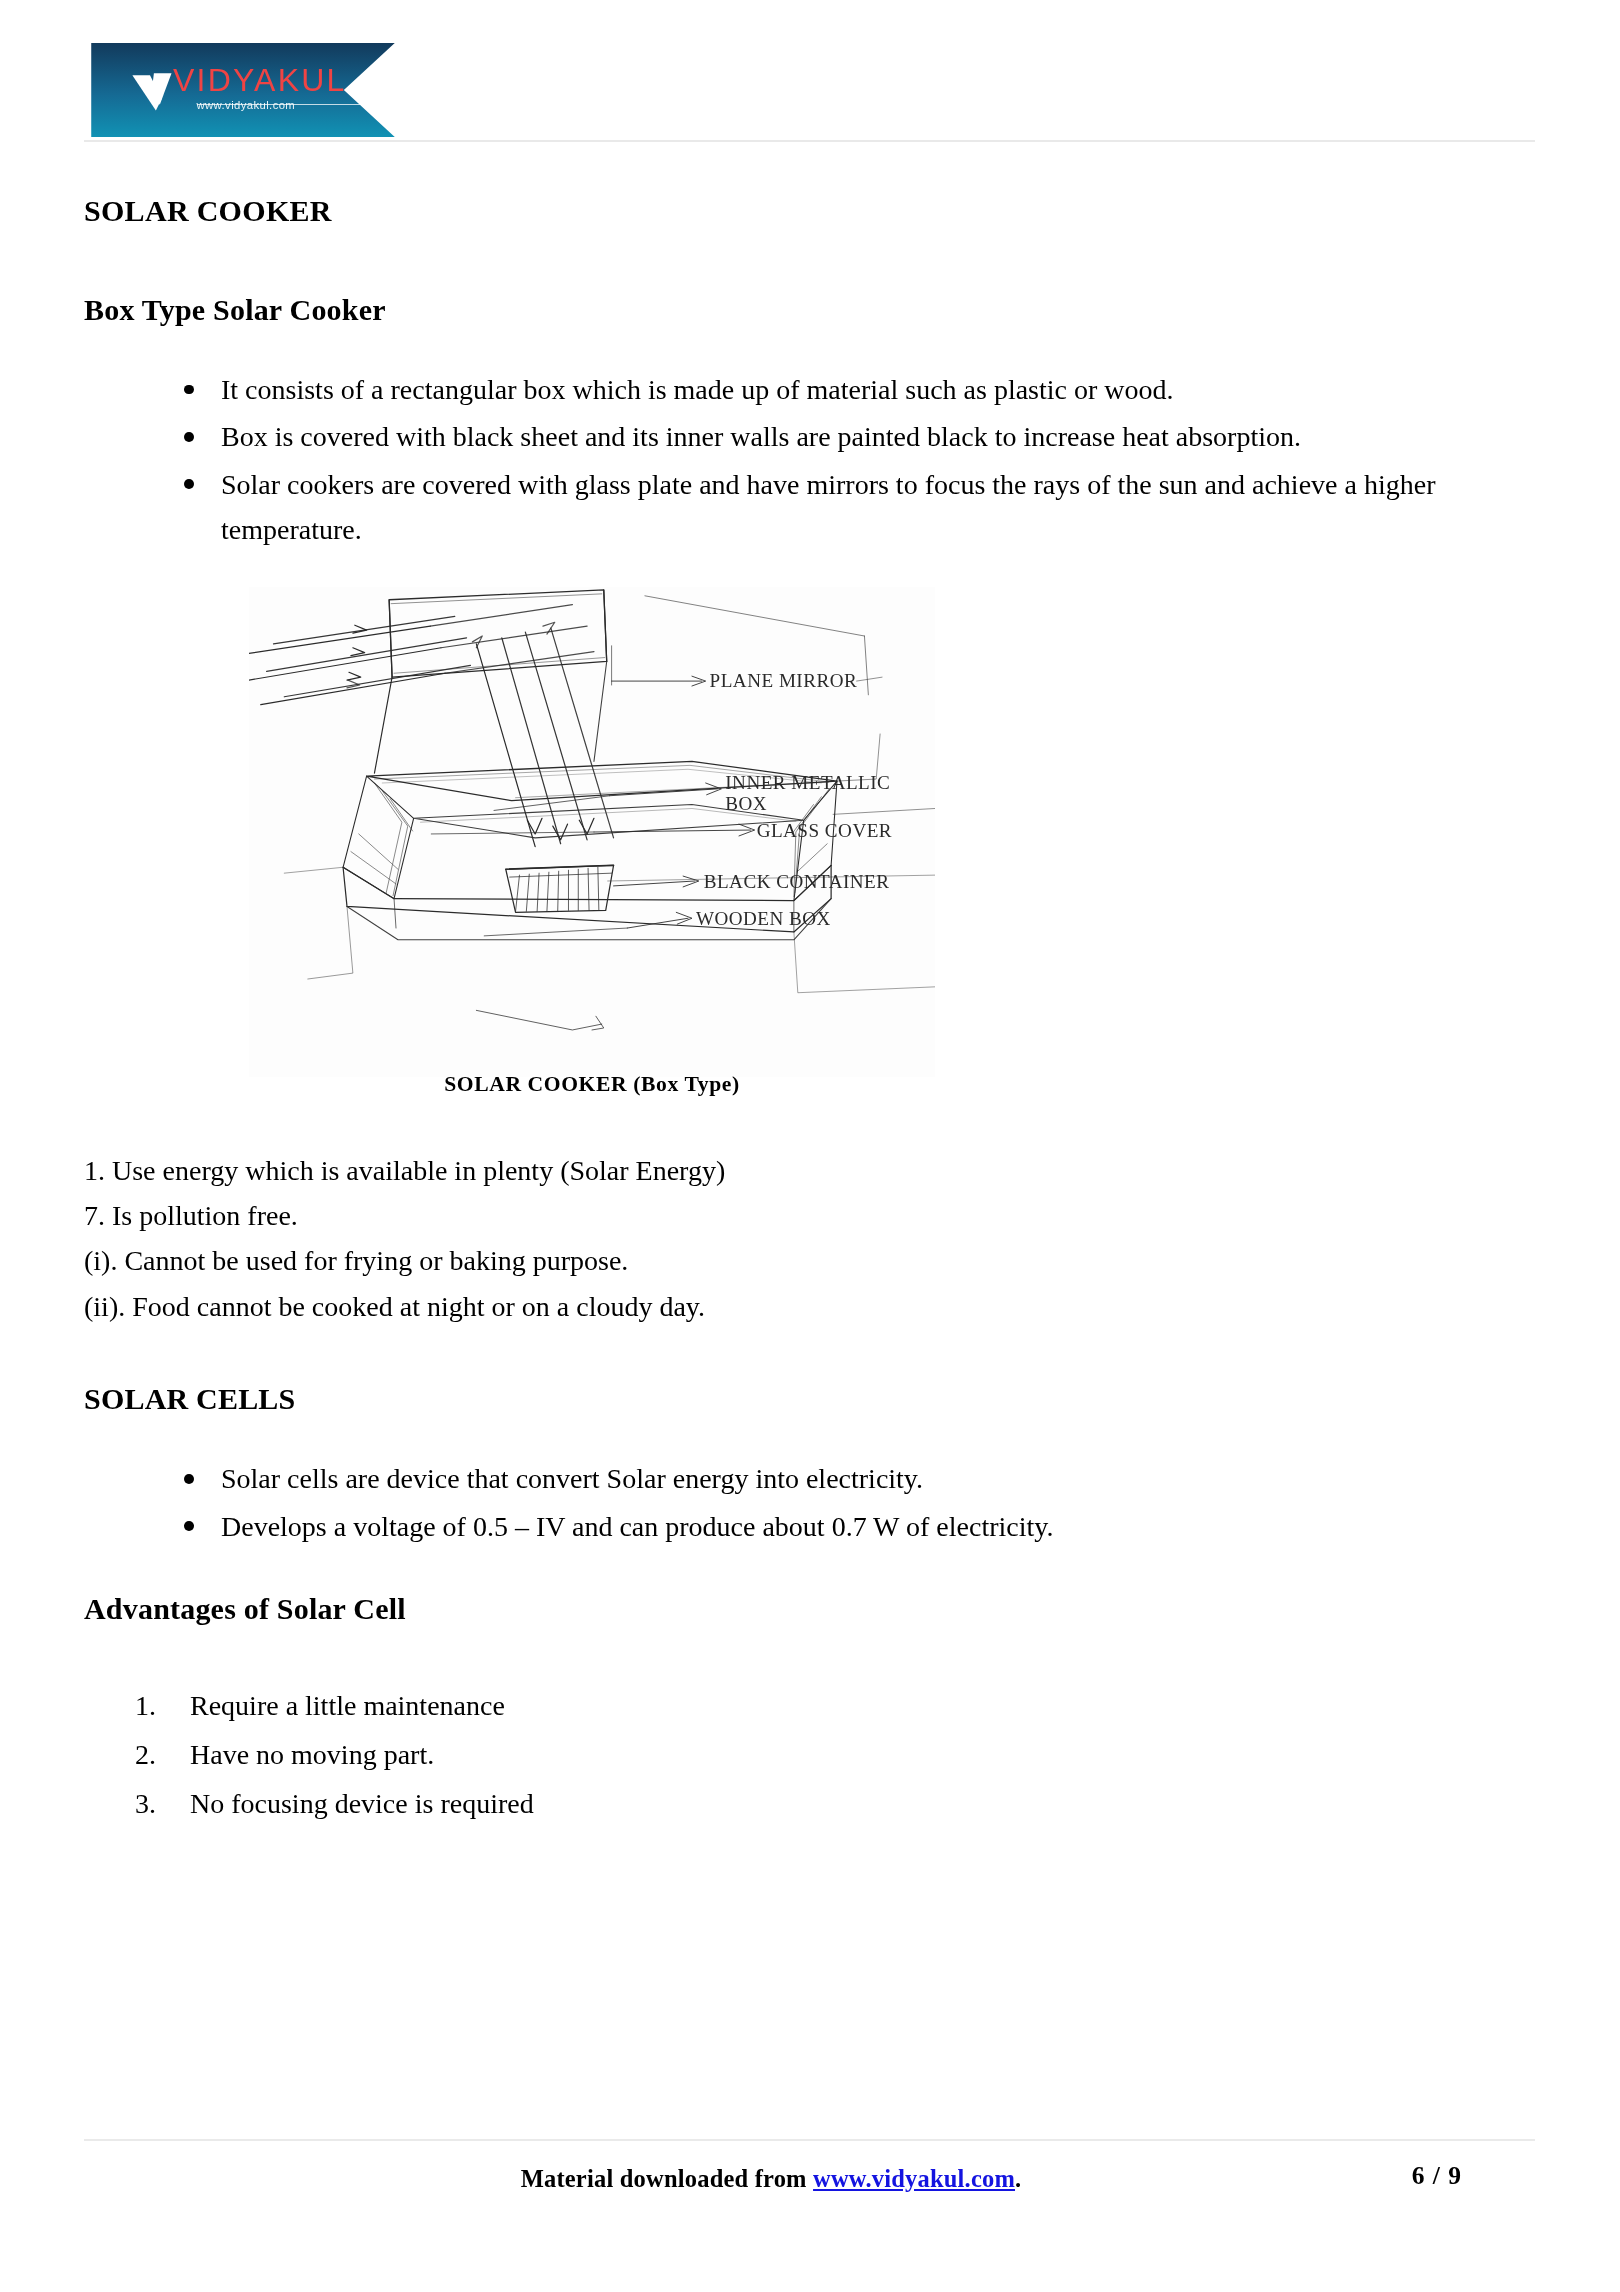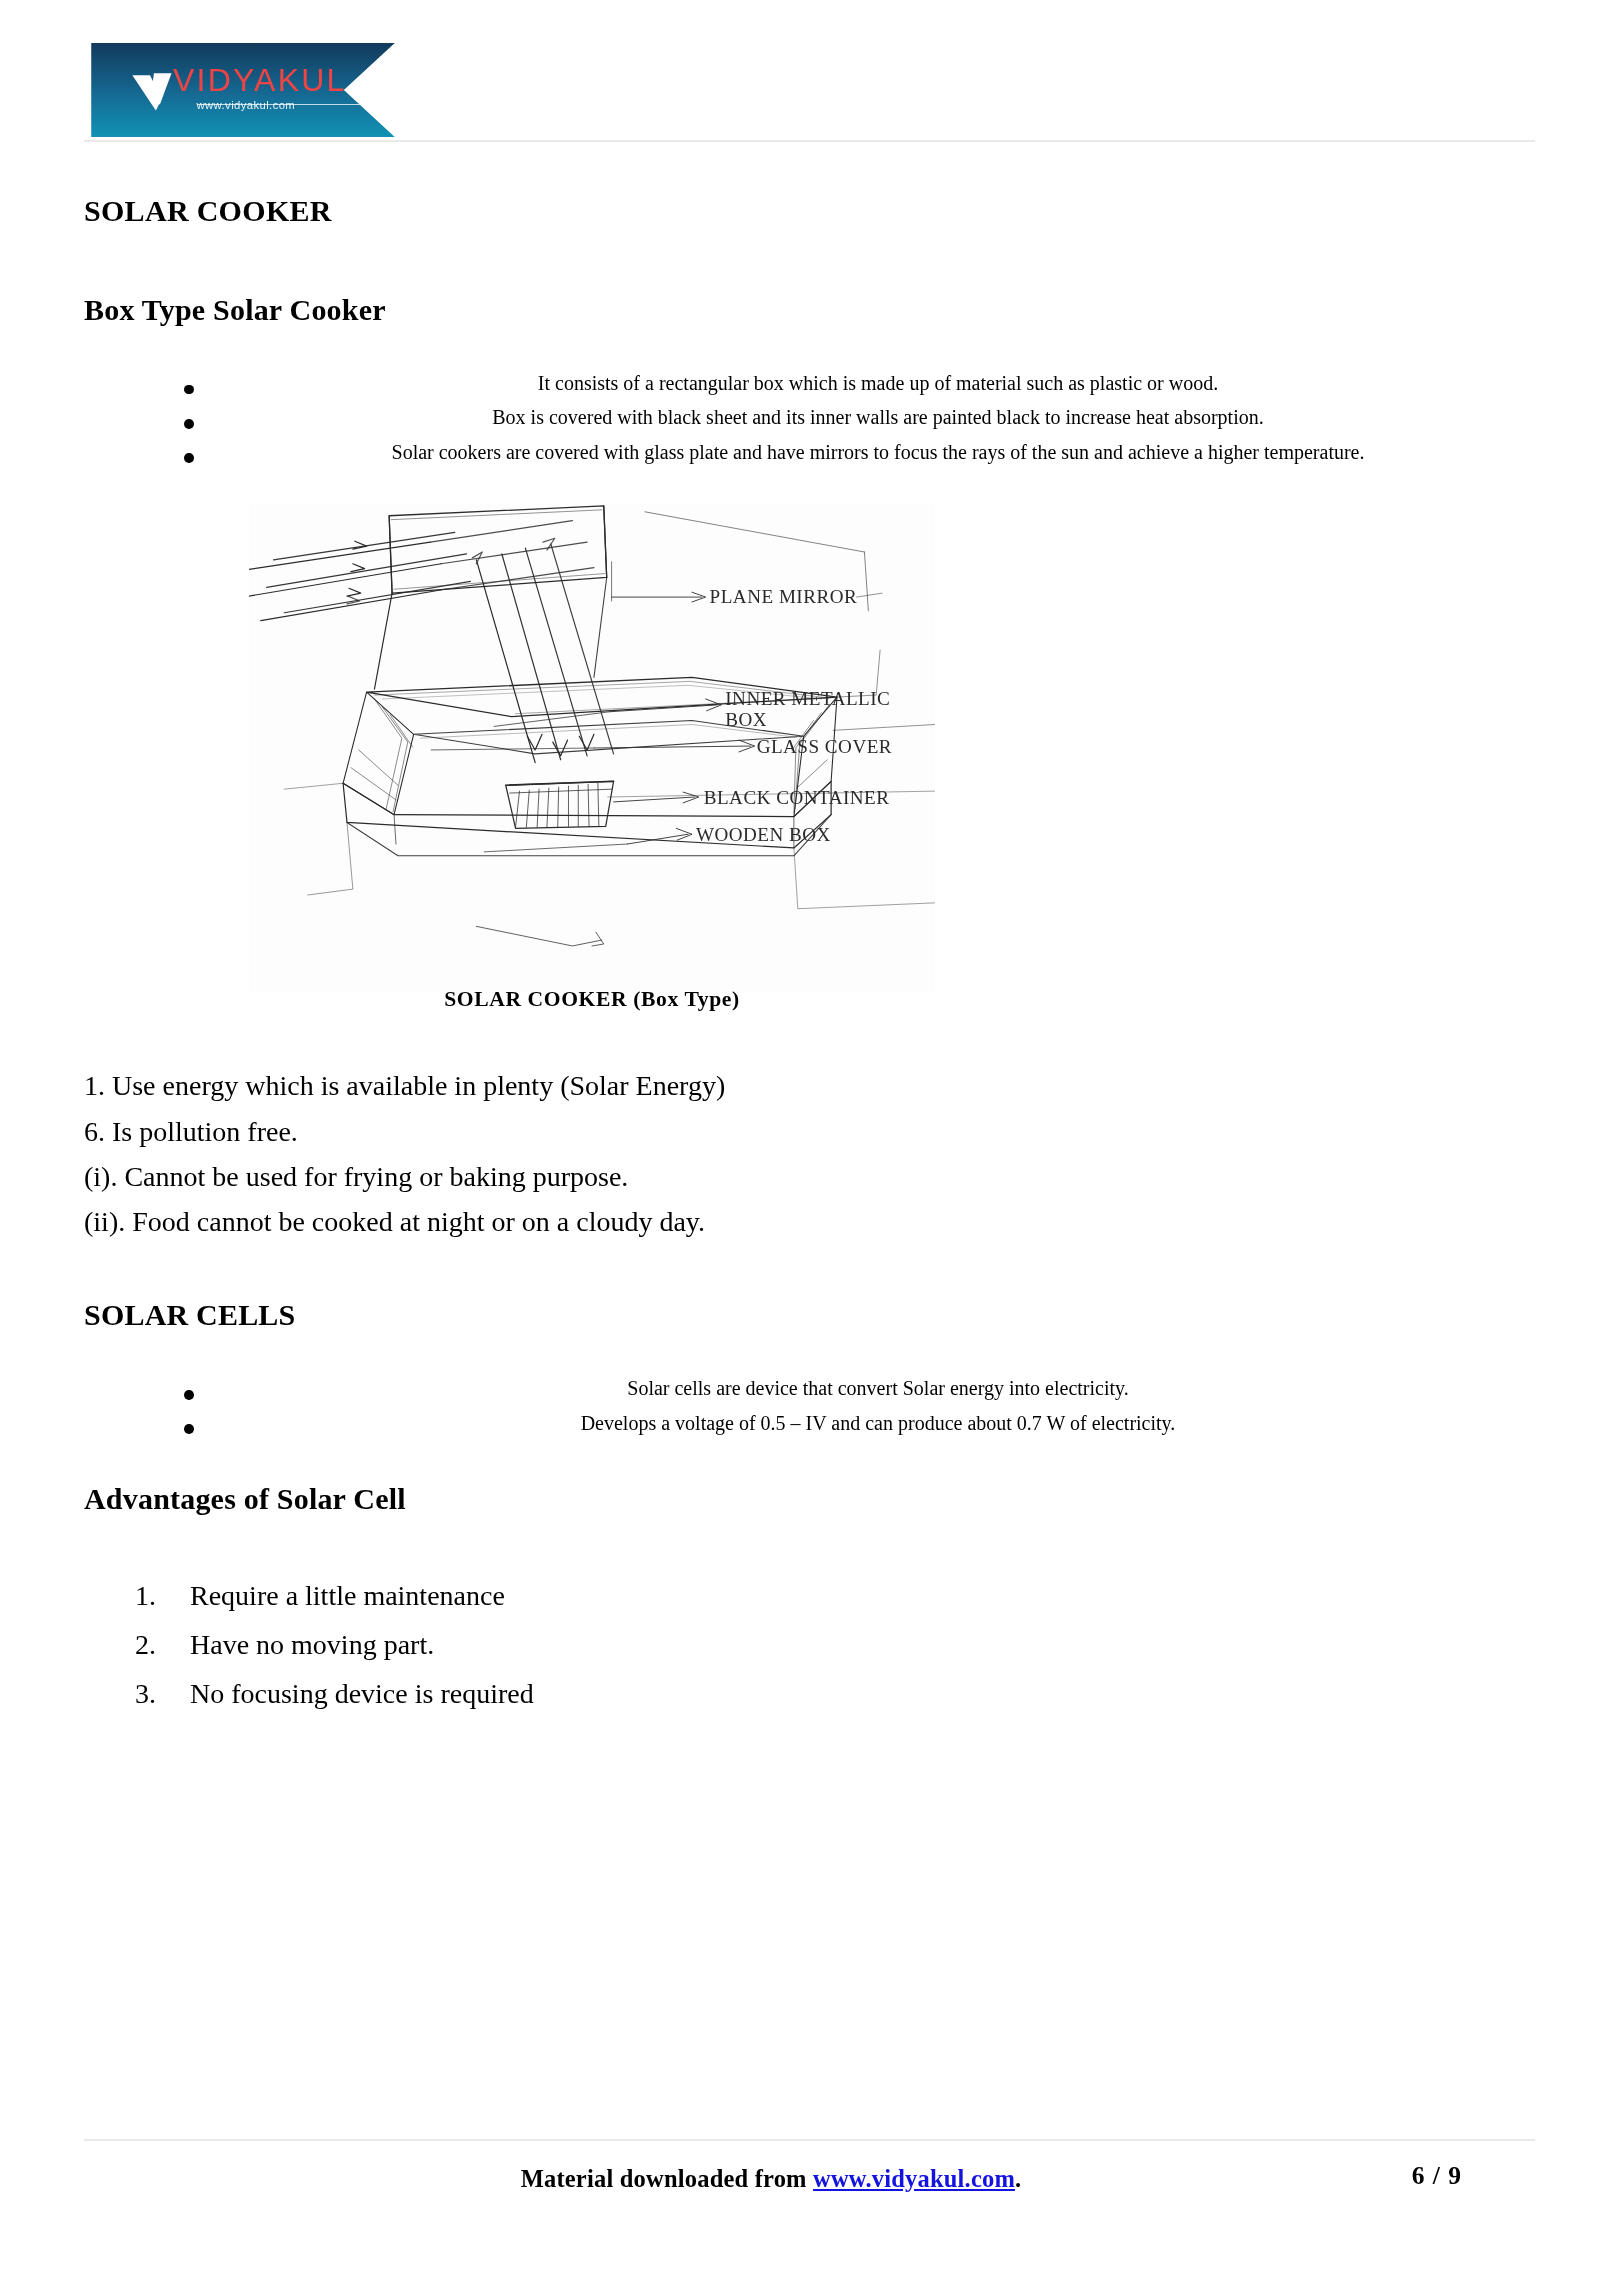--- a/index.html
+++ b/index.html
@@ -114,25 +114,24 @@
   .gap-c { height: 39px; }
   .gap-d { height: 33px; }
 
   ul.bullets {
     margin: 0;
     padding: 0 0 0 94px;
     list-style: none;
   }
   ul.bullets > li {
     position: relative;
-    font-size: 20px;
+    font-size: 28px;
     line-height: 1.62;
     padding-left: 43px;
     margin: 0 0 2px 0;
-    text-align: center;
   }
   ul.bullets > li::before {
     content: "";
     position: absolute;
     left: 5.9px;
     top: 17.6px;
     width: 9.8px;
     height: 9.8px;
     border-radius: 50%;
     background: #000;
@@ -411,21 +410,21 @@
         <text class="diag-label" x="518" y="255">GLASS COVER</text>
         <text class="diag-label" x="464" y="307">BLACK CONTAINER</text>
         <text class="diag-label" x="456" y="345">WOODEN BOX</text>
       </svg>
       <figcaption class="fig-caption">SOLAR COOKER (Box Type)</figcaption>
     </figure>
 
     <div class="gap-b"></div>
 
     <p class="plain-line">1. Use energy which is available in plenty (Solar Energy)</p>
-    <p class="plain-line">6. Is pollution free.</p>
+    <p class="plain-line">7. Is pollution free.</p>
     <p class="plain-line">(i). Cannot be used for frying or baking purpose.</p>
     <p class="plain-line">(ii). Food cannot be cooked at night or on a cloudy day.</p>
 
     <div class="gap-b"></div>
 
     <h2 class="sub-title">SOLAR CELLS</h2>
 
     <div class="gap-c"></div>
 
     <ul class="bullets">

